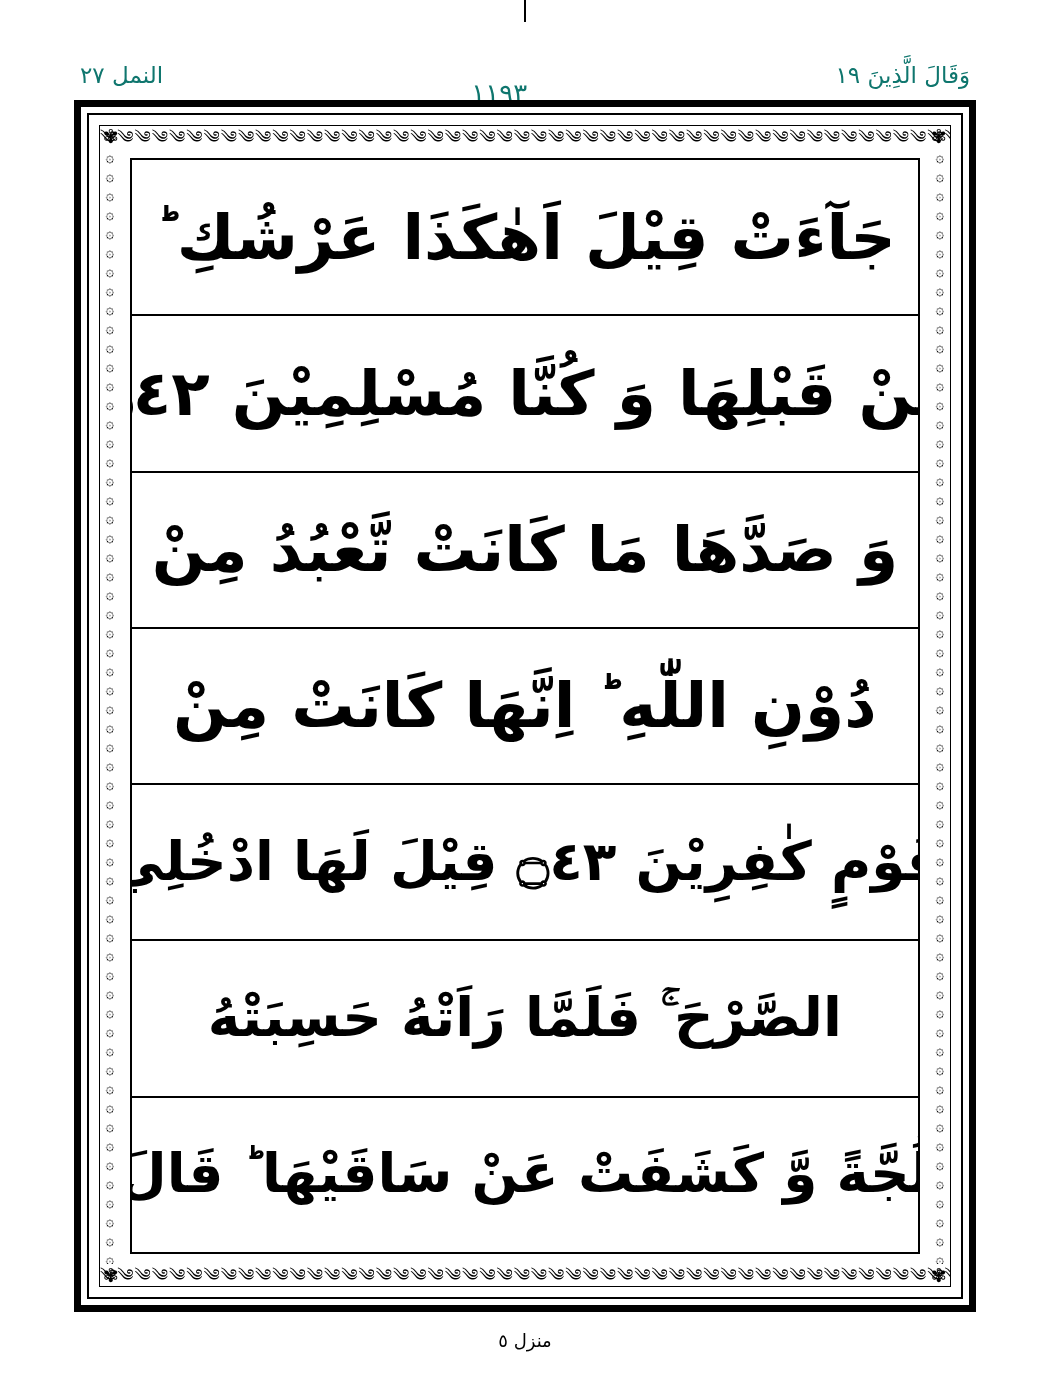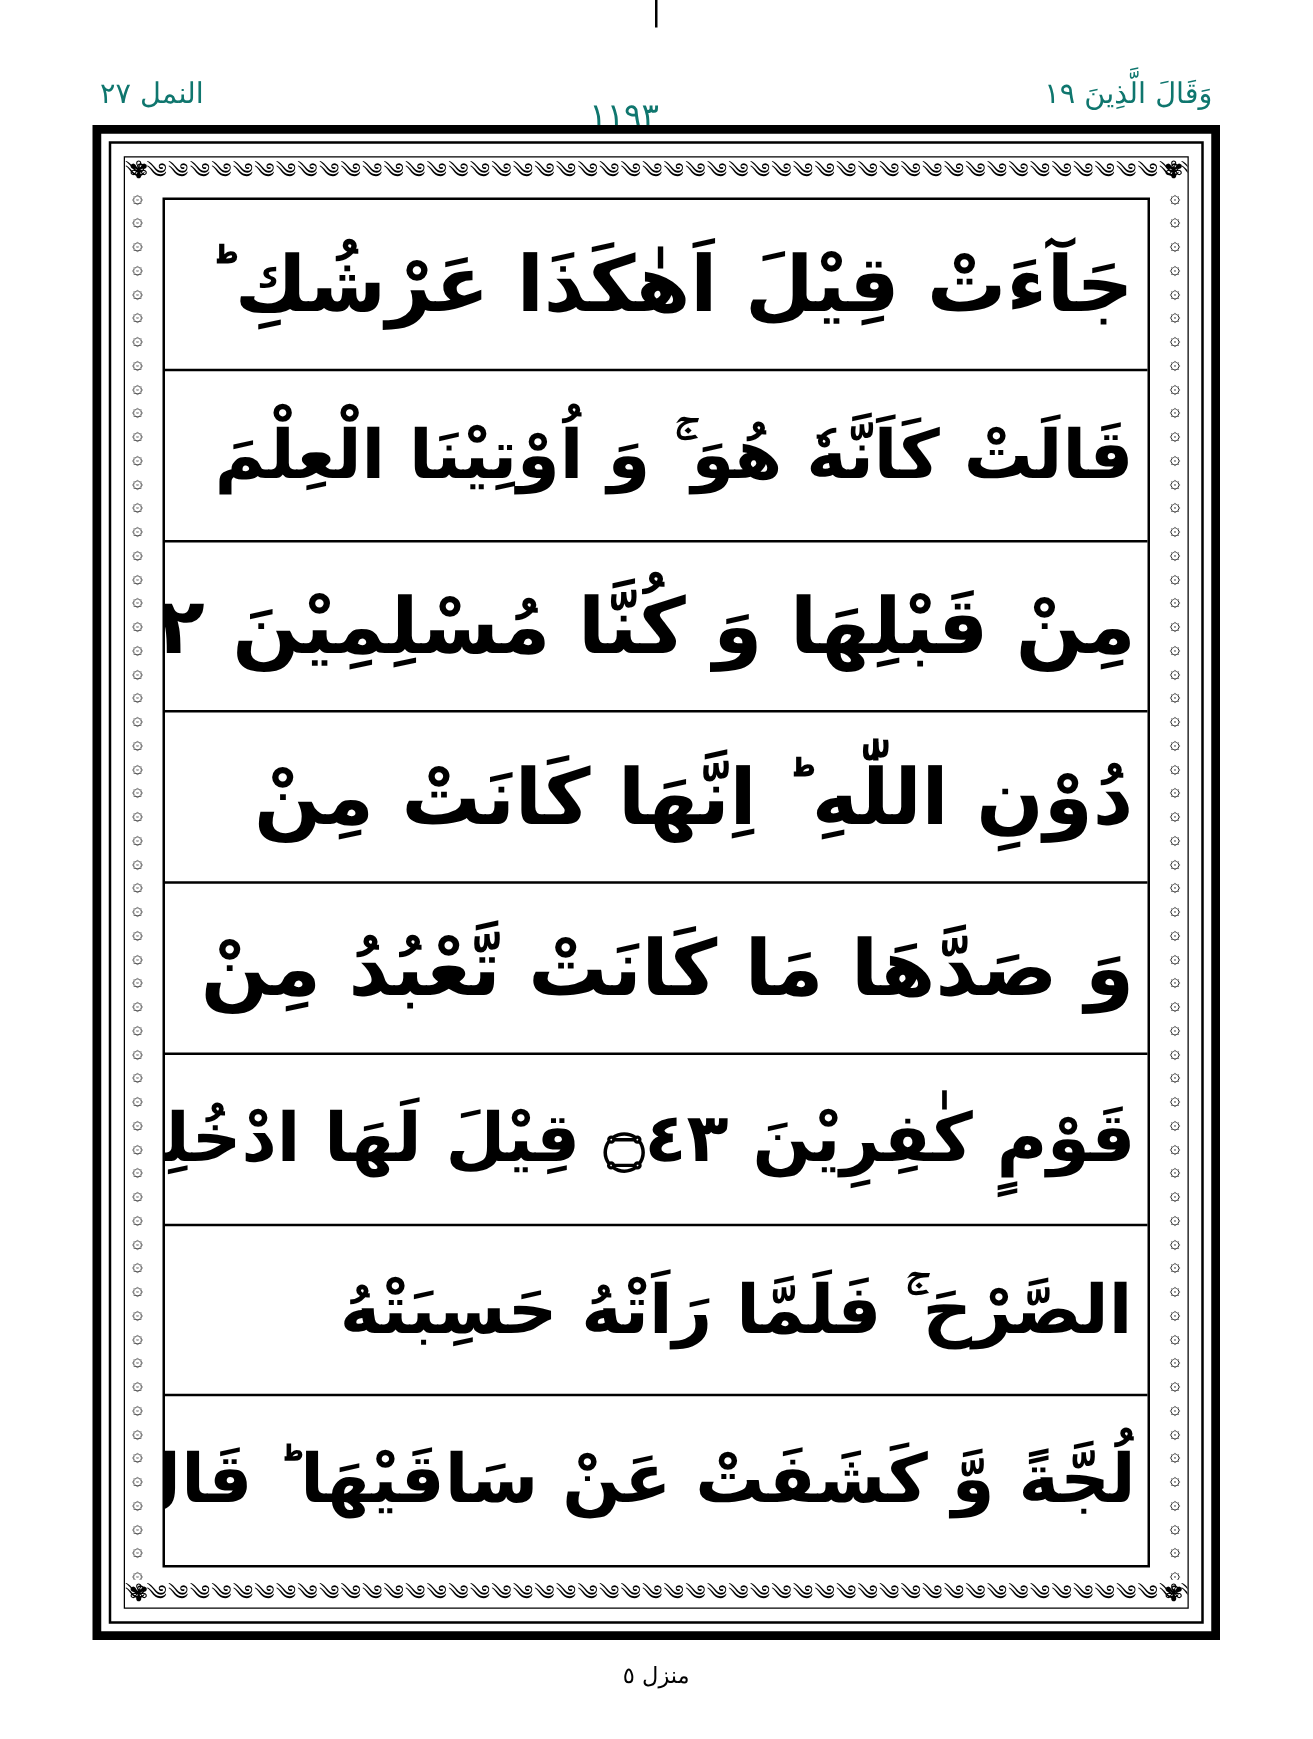--- a/index.html
+++ b/index.html
@@ -127,20 +127,21 @@
     box-sizing: border-box;
     display: flex;
     flex-direction: column;
     background: #fff;
   }
   .aya-line {
     flex: 1 1 0;
     border-bottom: 2px solid #000;
     display: flex;
     align-items: center;
+    justify-content: center;
     direction: rtl;
     overflow: hidden;
     padding: 0 18px;
     box-sizing: border-box;
   }
   .aya-line:last-child { border-bottom: none; }
   .aya-text {
     font-family: "DejaVu Sans", sans-serif;
     font-size: 62px;
     line-height: 1.05;
@@ -201,30 +202,27 @@
         <div class="orn-corner c-tl">✾</div>
         <div class="orn-corner c-tr">✾</div>
         <div class="orn-corner c-bl">✾</div>
         <div class="orn-corner c-br">✾</div>
 
         <div class="text-block">
           <div class="aya-line">
             <div class="aya-text">جَآءَتْ قِيْلَ اَهٰكَذَا عَرْشُكِ ؕ</div>
           </div>
           <div class="aya-line">
-            <div class="aya-text small">قَالَتْ كَاَنَّهٗ هُوَ ۚ وَ اُوْتِيْنَا الْعِلْمَ</div>
-          </div>
-          <div class="aya-line">
             <div class="aya-text">مِنْ قَبْلِهَا وَ كُنَّا مُسْلِمِيْنَ ۝٤٢</div>
           </div>
           <div class="aya-line">
+            <div class="aya-text">وَ صَدَّهَا مَا كَانَتْ تَّعْبُدُ مِنْ</div>
+          </div>
+          <div class="aya-line">
             <div class="aya-text">دُوْنِ اللّٰهِ ؕ اِنَّهَا كَانَتْ مِنْ</div>
-          </div>
-          <div class="aya-line">
-            <div class="aya-text">وَ صَدَّهَا مَا كَانَتْ تَّعْبُدُ مِنْ</div>
           </div>
           <div class="aya-line">
             <div class="aya-text small">قَوْمٍ كٰفِرِيْنَ ۝٤٣ قِيْلَ لَهَا ادْخُلِي</div>
           </div>
           <div class="aya-line">
             <div class="aya-text small">الصَّرْحَ ۚ فَلَمَّا رَاَتْهُ حَسِبَتْهُ</div>
           </div>
           <div class="aya-line">
             <div class="aya-text small">لُجَّةً وَّ كَشَفَتْ عَنْ سَاقَيْهَا ؕ قَالَ</div>
           </div>

